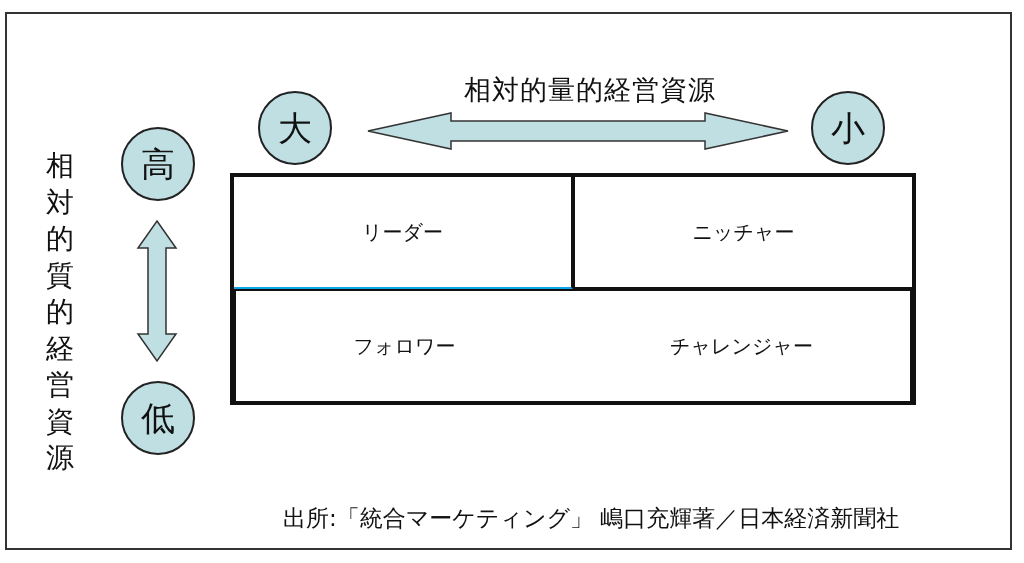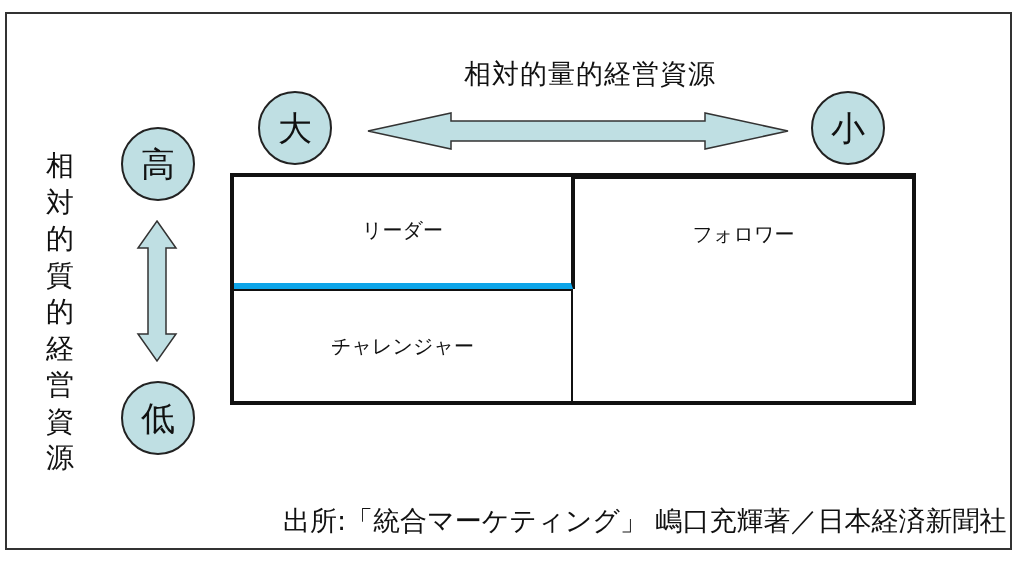--- a/index.html
+++ b/index.html
@@ -4,34 +4,34 @@
 <style>
   html, body { margin:0; padding:0; background:#ffffff; }
   body { width:1024px; height:563px; position:relative; overflow:hidden;
          font-family:"DejaVu Sans","Liberation Sans",sans-serif; color:#111; }
   .frame { position:absolute; left:5px; top:12px; width:1007px; height:538px;
            border:2px solid #333; box-sizing:border-box; }
   .circle { position:absolute; width:74px; height:74px; border-radius:50%;
             background:#bfdfe3; border:2px solid #222; box-sizing:border-box;
             display:flex; align-items:center; justify-content:center;
             font-size:34px; line-height:1; }
-  .htitle { position:absolute; left:440px; top:56px; width:300px; text-align:center;
+  .htitle { position:absolute; left:440px; top:72px; width:300px; text-align:center;
             font-size:27px; letter-spacing:1px; }
   .vtitle { position:absolute; left:43px; top:148px; width:34px; font-size:28px;
             line-height:36.5px; text-align:center; }
   .vtitle span { display:block; }
   .grid { position:absolute; left:230px; top:173px; width:686px; height:232px;
           border:4px solid #111; box-sizing:border-box; display:grid;
           grid-template-columns:1fr 1fr; grid-template-rows:1fr 1fr; }
   .cell { display:flex; align-items:center; justify-content:center; font-size:20px; }
-  .cell.c0 { border-right:2px solid #111; border-bottom:6px solid #0ea5e9; }
+  .cell.c0 { border-right:2px solid #111; border-bottom:2px solid #0ea5e9; }
   .cell.c1 { border-left:2px solid #111; border-bottom:2px solid #111; }
   .cell.c2 { border-right:2px solid #111; border-top:2px solid #111; }
   .cell.c3 { border-left:2px solid #111; border-top:2px solid #111; }
-  .source { position:absolute; left:283px; top:503px; font-size:27px; white-space:nowrap; }
+  .source { position:absolute; left:283px; top:503px; font-size:23px; white-space:nowrap; }
   svg.arrow { position:absolute; overflow:visible; }
 </style>
 </head>
 <body>
 
 <div class="frame"></div>
 
 <div class="htitle">相対的量的経営資源</div>
 <div class="circle" style="left:258px; top:91px;">大</div>
 <div class="circle" style="left:811px; top:91px;">小</div>
@@ -53,20 +53,23 @@
 <div class="circle" style="left:121px; top:127px;">高</div>
 <div class="circle" style="left:121px; top:381px;">低</div>
 <svg class="arrow" style="left:137px; top:221px;" width="40" height="140">
   <polygon points="20,0 39,27 29,27 29,113 39,113 20,140 1,113 11,113 11,27 1,27" fill="#bfdfe3" stroke="#333" stroke-width="1.5"></polygon>
 </svg>
 
 <div class="grid">
   <div class="cell c0">
     <span>リーダー</span>
   </div>
+  <div class="cell c1">
+    <span>ニッチャー</span>
+  </div>
   <div class="cell c3">
     <span>フォロワー</span>
   </div>
   <div class="cell c2">
     <span>チャレンジャー</span>
   </div>
 </div>
 
 <div class="source">出所:「統合マーケティング」 嶋口充輝著／日本経済新聞社</div>
 

